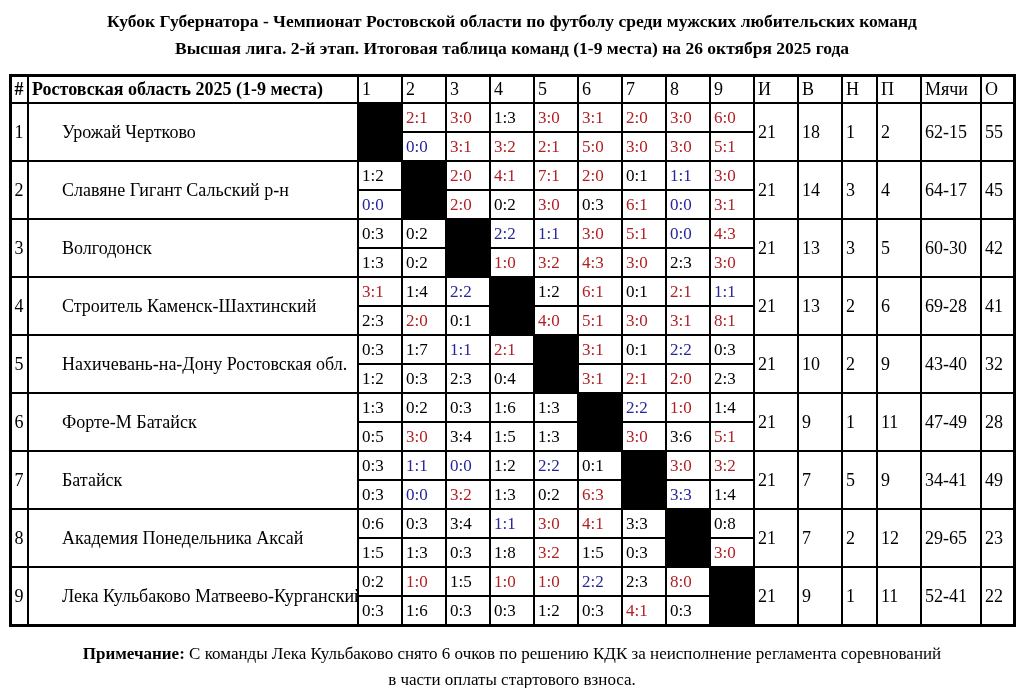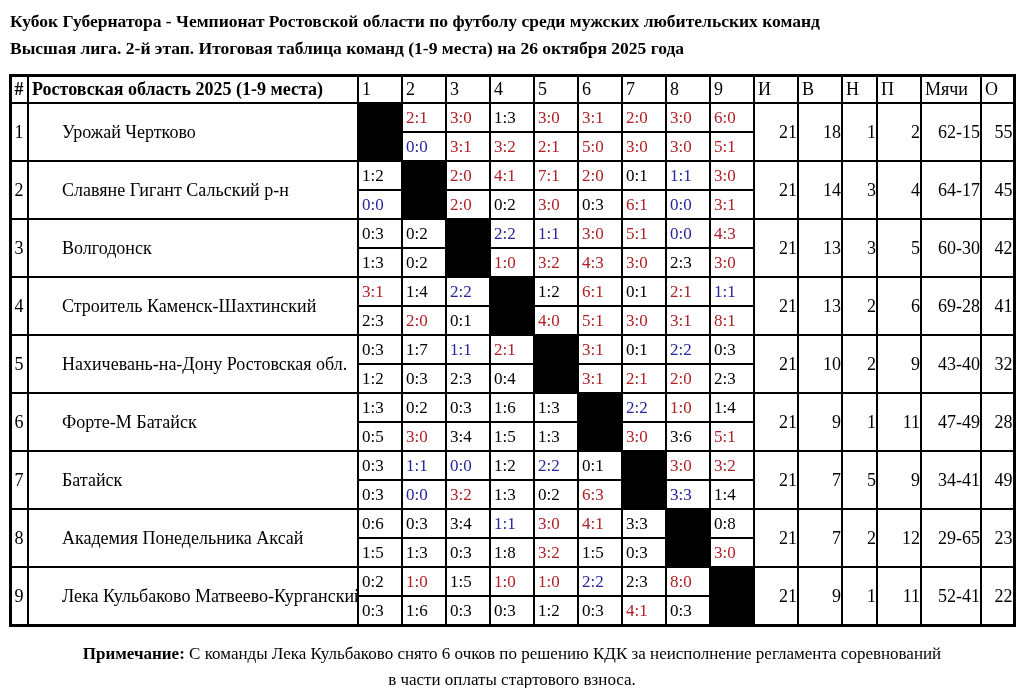--- a/index.html
+++ b/index.html
@@ -1,32 +1,32 @@
 <!DOCTYPE html>
 <html style="--win: #b02025; --draw: #26269b; --loss: #000000;"><head>
 <meta charset="utf-8">
 <style>
   html,body { margin:0; padding:0; background:#ffffff; }
   body { width:1024px; height:688px; font-family:"Liberation Serif", serif; color:#000; }
-  .title { font-weight:bold; font-size:17.5px; line-height:1.55; margin:8px 10px 12px; }
+  .title { text-align:center; font-weight:bold; font-size:17.5px; line-height:1.55; margin:8px 10px 12px; }
   .title div { white-space:nowrap; }
   table.standings { border-collapse:collapse; table-layout:fixed; width:1004px; margin:0 auto; border:3px solid #000; }
   th, td { border:2px solid #000; padding:0 0 0 3px; text-align:left; vertical-align:middle; overflow:hidden; white-space:nowrap; }
   thead th { font-weight:normal; font-size:18px; height:25px; }
   thead th.bold { font-weight:bold; }
   td.rank-cell { font-size:18px; }
   td.team-cell { font-size:18px;padding-left:33px; }
   td.score-cell { padding:0; }
   td.diag-cell { background:#000; padding:0; }
   .half { height:27px; line-height:27px; padding-left:3px; font-size:17px; box-sizing:content-box; }
   .half.top { border-bottom:2px solid #000; }
   .r-w { color:var(--win,#b02025); }
   .r-d { color:var(--draw,#26269b); }
   .r-l { color:var(--loss,#000000); }
-  td.stat-cell { font-size:18px;text-align:right; }
+  td.stat-cell { font-size:18px; }
   .note { text-align:center; font-size:17px; line-height:1.5; margin:14px auto 0; max-width:860px; }
   .note .lbl { font-weight:bold; }
 </style>
 </head>
 <body>
 
 <div class="title">
   <div>Кубок Губернатора - Чемпионат Ростовской области по футболу среди мужских любительских команд</div>
   <div>Высшая лига. 2-й этап. Итоговая таблица команд (1-9 места) на 26 октября 2025 года</div>
 </div>

